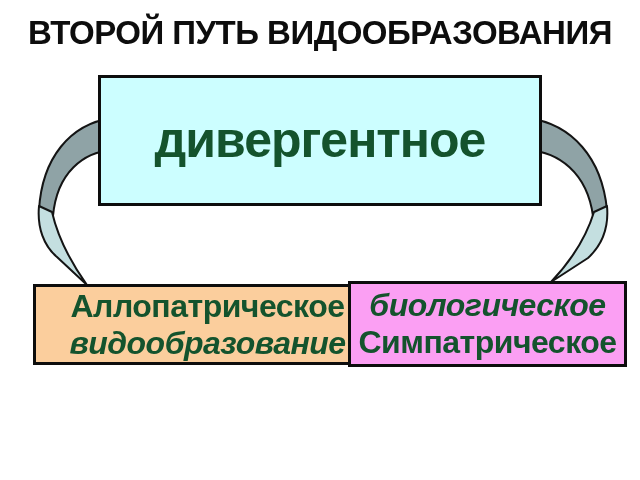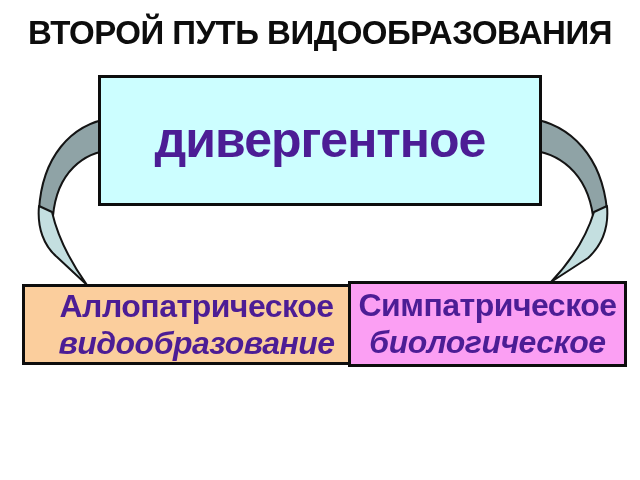--- a/index.html
+++ b/index.html
@@ -32,37 +32,37 @@
   .ribbons path { stroke: #141414; stroke-width: 2; stroke-linejoin: round; }
   .box {
     position: absolute;
     border: 3px solid #0d0d0d;
     box-sizing: border-box;
     display: flex;
     flex-direction: column;
     justify-content: center;
     align-items: center;
     text-align: center;
-    color: #4c1d95;
+    color: #14532d;
   }
   .root-box {
     left: 98px; top: 75px;
     width: 444px; height: 131px;
     font-size: 50px;
     line-height: 61px;
     font-weight: bold;
     letter-spacing: -1px;
   }
   .child-box {
     font-weight: bold;
     font-size: 32px;
     line-height: 37px;
     letter-spacing: -0.5px;
   }
-  .left-box  { left: 22px;  top: 284px; width: 349px; height: 81px; }
+  .left-box  { left: 33px;  top: 284px; width: 349px; height: 81px; }
   .right-box { left: 348px; top: 281px; width: 279px; height: 86px; }
   .italic-line { font-style: italic; }
   .nowrap { white-space: nowrap; }
 </style>
 </head>
 <body>
 
 <div id="slide">
 
   <div class="slide-title nowrap">ВТОРОЙ ПУТЬ ВИДООБРАЗОВАНИЯ</div>
@@ -81,17 +81,17 @@
   <div class="box root-box" style="background-color: rgb(204, 254, 255);">
     <div class="nowrap">дивергентное</div>
   </div>
 
   <div class="box child-box left-box" style="background-color: rgb(251, 206, 157);">
     <div class="nowrap">Аллопатрическое</div>
     <div class="nowrap italic-line">видообразование</div>
   </div>
 
   <div class="box child-box right-box" style="background-color: rgb(251, 159, 243);">
+    <div class="nowrap italic-line">биологическое</div>
     <div class="nowrap">Симпатрическое</div>
-    <div class="nowrap italic-line">биологическое</div>
   </div>
 
 </div>
 
 </body></html>

